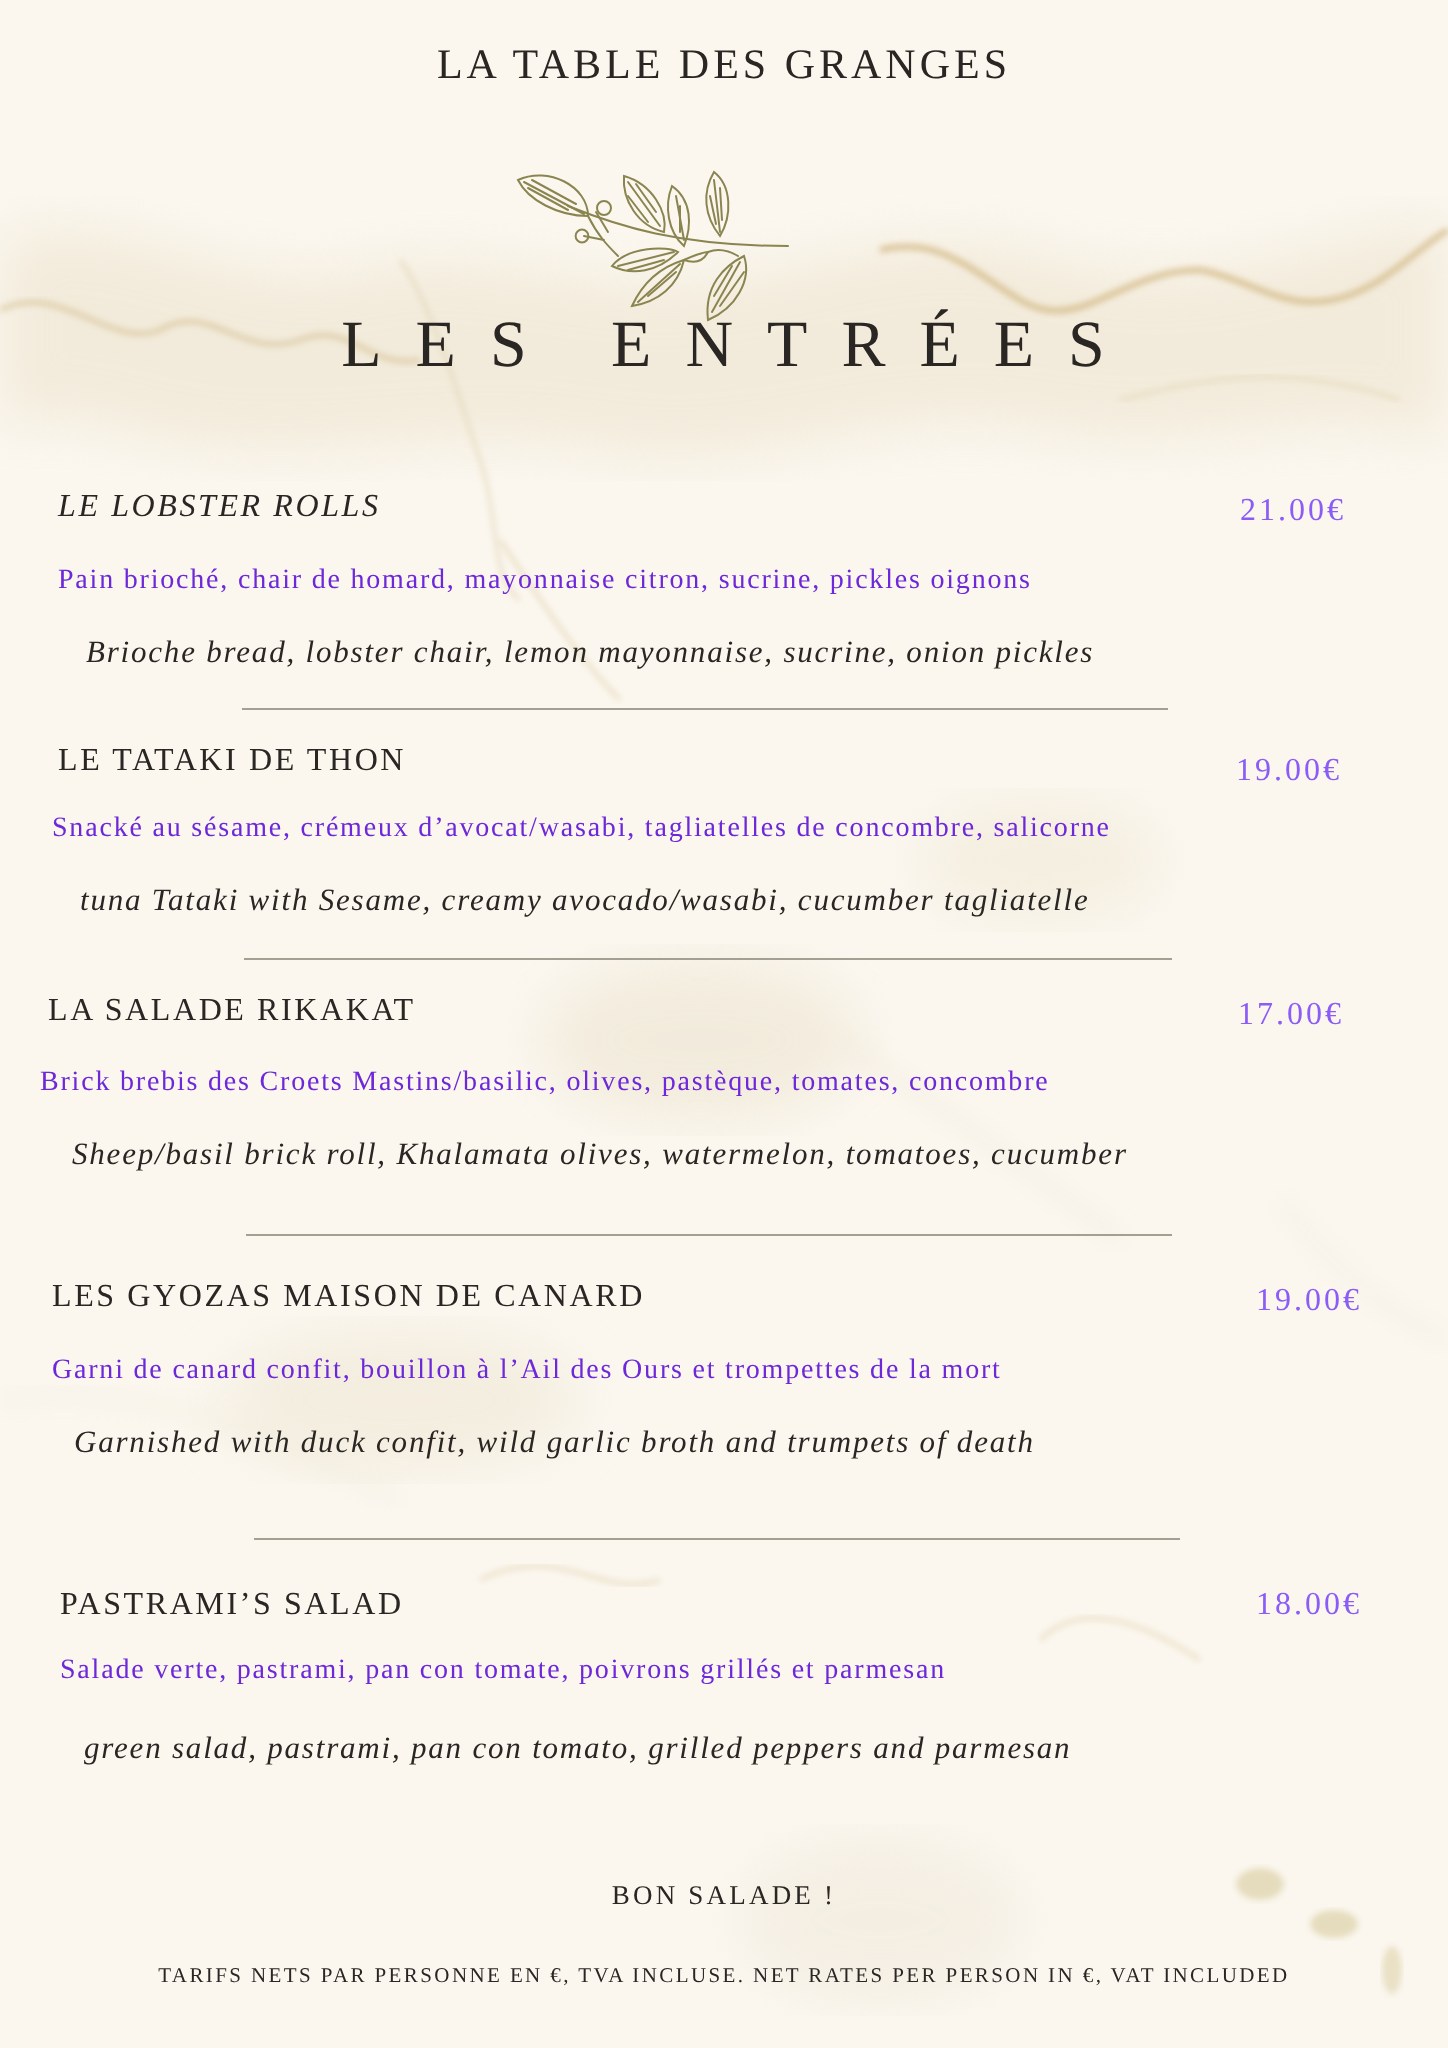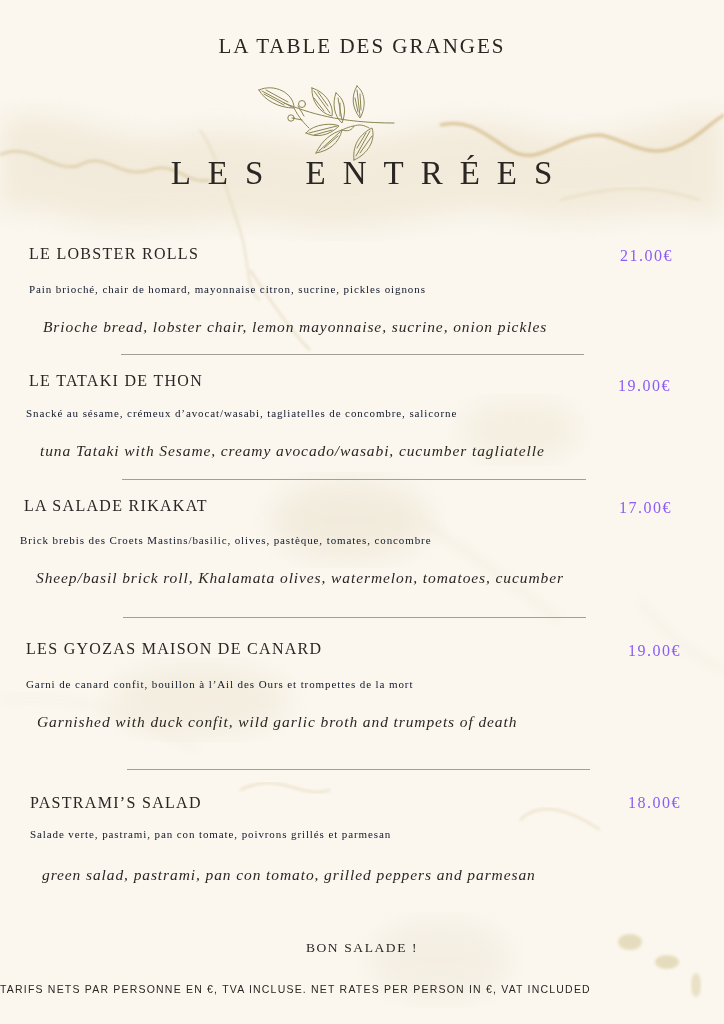--- a/index.html
+++ b/index.html
@@ -5,49 +5,49 @@
     html, body { margin: 0; padding: 0; }
     body {
       width: 724px; height: 1024px; overflow: hidden; position: relative;
       background: #fbf7ef;
       font-family: "DejaVu Serif", "Liberation Serif", serif;
       color: #2a2623;
     }
     .bg { position: absolute; inset: 0; z-index: 0; }
     .abs { position: absolute; z-index: 1; white-space: nowrap; }
     .brand {
-      top: 34px; left: 0; width: 724px; text-align: center;
+      top: 20px; left: 0; width: 724px; text-align: center;
       font-family: "Liberation Serif", serif; font-size: 21px; letter-spacing: 2px; color: #2a2623;
     }
     .sprig { top: 78px; left: 254px; width: 145px; height: 85px; }
     .section-title {
       top: 155px; left: 0; width: 724px; text-align: center;
       font-family: "Liberation Serif", serif; font-size: 33px; letter-spacing: 17px; color: #2a2623;
       padding-left: 8px;
     }
     .name {
       font-family: "Liberation Serif", serif; font-size: 16px; letter-spacing: 1.3px; color: #2a2623;
     }
     .price {
       font-family: "Liberation Serif", serif; font-size: 16px; letter-spacing: 1.5px; color: #8b5cf6;
     }
     .fr {
-      font-family: "Liberation Serif", serif; font-size: 11px; letter-spacing: 0.9px; color: #0f172a; text-align: right;
+      font-family: "Liberation Serif", serif; font-size: 14px; letter-spacing: 0.9px; color: #6d28d9; text-align: right;
     }
     .en {
       font-family: "Liberation Serif", serif; font-style: italic; font-size: 15.5px; letter-spacing: 0.9px; color: #2a2623; margin-left: 12px;
     }
     .divider { height: 1px; background: #a59f93; z-index: 1; position: absolute; }
     .closing {
       top: 940px; left: 0; width: 724px; text-align: center;
       font-family: "Liberation Serif", serif; font-size: 13.5px; letter-spacing: 1.6px;
     }
     .note {
-      top: 983px; left: 0; width: 724px; 
-      font-family: Liberation Sans, sans-serif; font-size: 10.5px; letter-spacing: 1.2px;
+      top: 983px; left: 0; width: 724px; text-align: center;
+      font-family: Liberation Serif, serif; font-size: 10.5px; letter-spacing: 1.2px;
     }
   </style>
 </head>
 <body>
 
 <svg class="bg" width="724" height="1024" viewBox="0 0 724 1024">
   <defs>
     <filter id="blur6">
         <feGaussianBlur stdDeviation="6"></feGaussianBlur>
       </filter>
@@ -108,21 +108,21 @@
     <path d="M100,48 C105,46 110,47 115,50"></path>
 
     <circle cx="48" cy="26" r="3.5"></circle>
     <circle cx="37" cy="40" r="3.2"></circle>
     <path d="M44,28 L50,38 M38,40 L48,42"></path>
   </g>
 </svg>
 
 <div class="abs section-title">LES ENTRÉES</div>
 
-<div class="abs name" style="top:245px; left:29px;">LE LOBSTER ROLLS</div>
+<div class="abs name" style="top:245px; left:29px;font-style:italic;">LE LOBSTER ROLLS</div>
 <div class="abs price" style="top:247px; left:620px;">21.00€</div>
 <div class="abs fr" style="top:283px; left:29px;">Pain brioché, chair de homard, mayonnaise citron, sucrine, pickles oignons</div>
 <div class="abs en" style="top:318px; left:31px;">Brioche bread, lobster chair, lemon mayonnaise, sucrine, onion pickles</div>
 <div class="divider" style="top:354px; left:121px; width:463px;"></div>
 
 <div class="abs name" style="top:372px; left:29px;">LE TATAKI DE THON</div>
 <div class="abs price" style="top:377px; left:618px;">19.00€</div>
 <div class="abs fr" style="top:407px; left:26px;">Snacké au sésame, crémeux d’avocat/wasabi, tagliatelles de concombre, salicorne</div>
 <div class="abs en" style="top:442px; left:28px;">tuna Tataki  with Sesame, creamy avocado/wasabi, cucumber tagliatelle</div>
 <div class="divider" style="top:479px; left:122px; width:464px;"></div>

